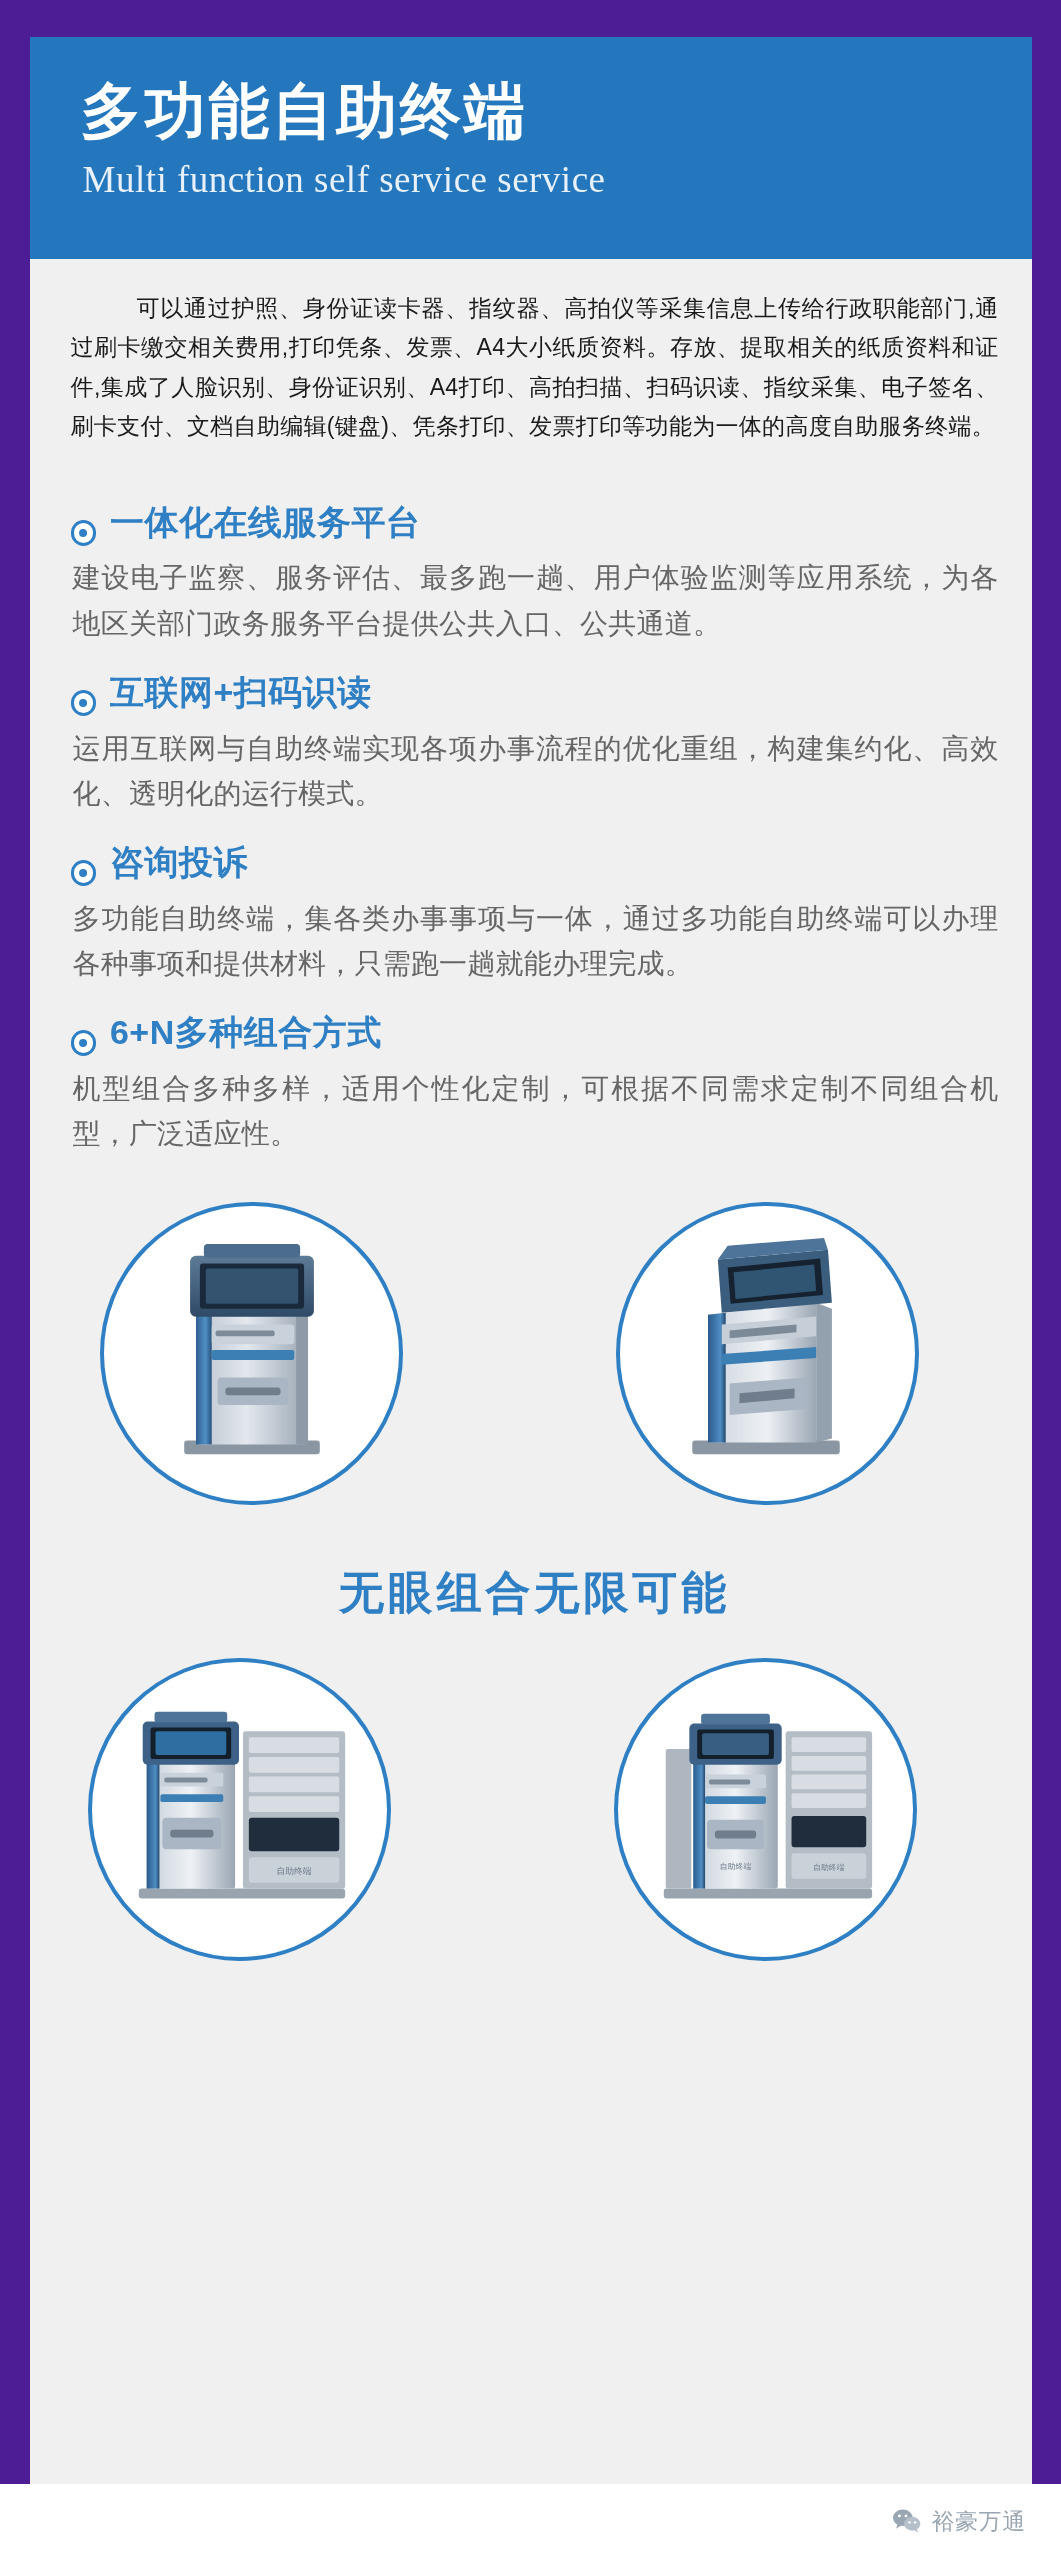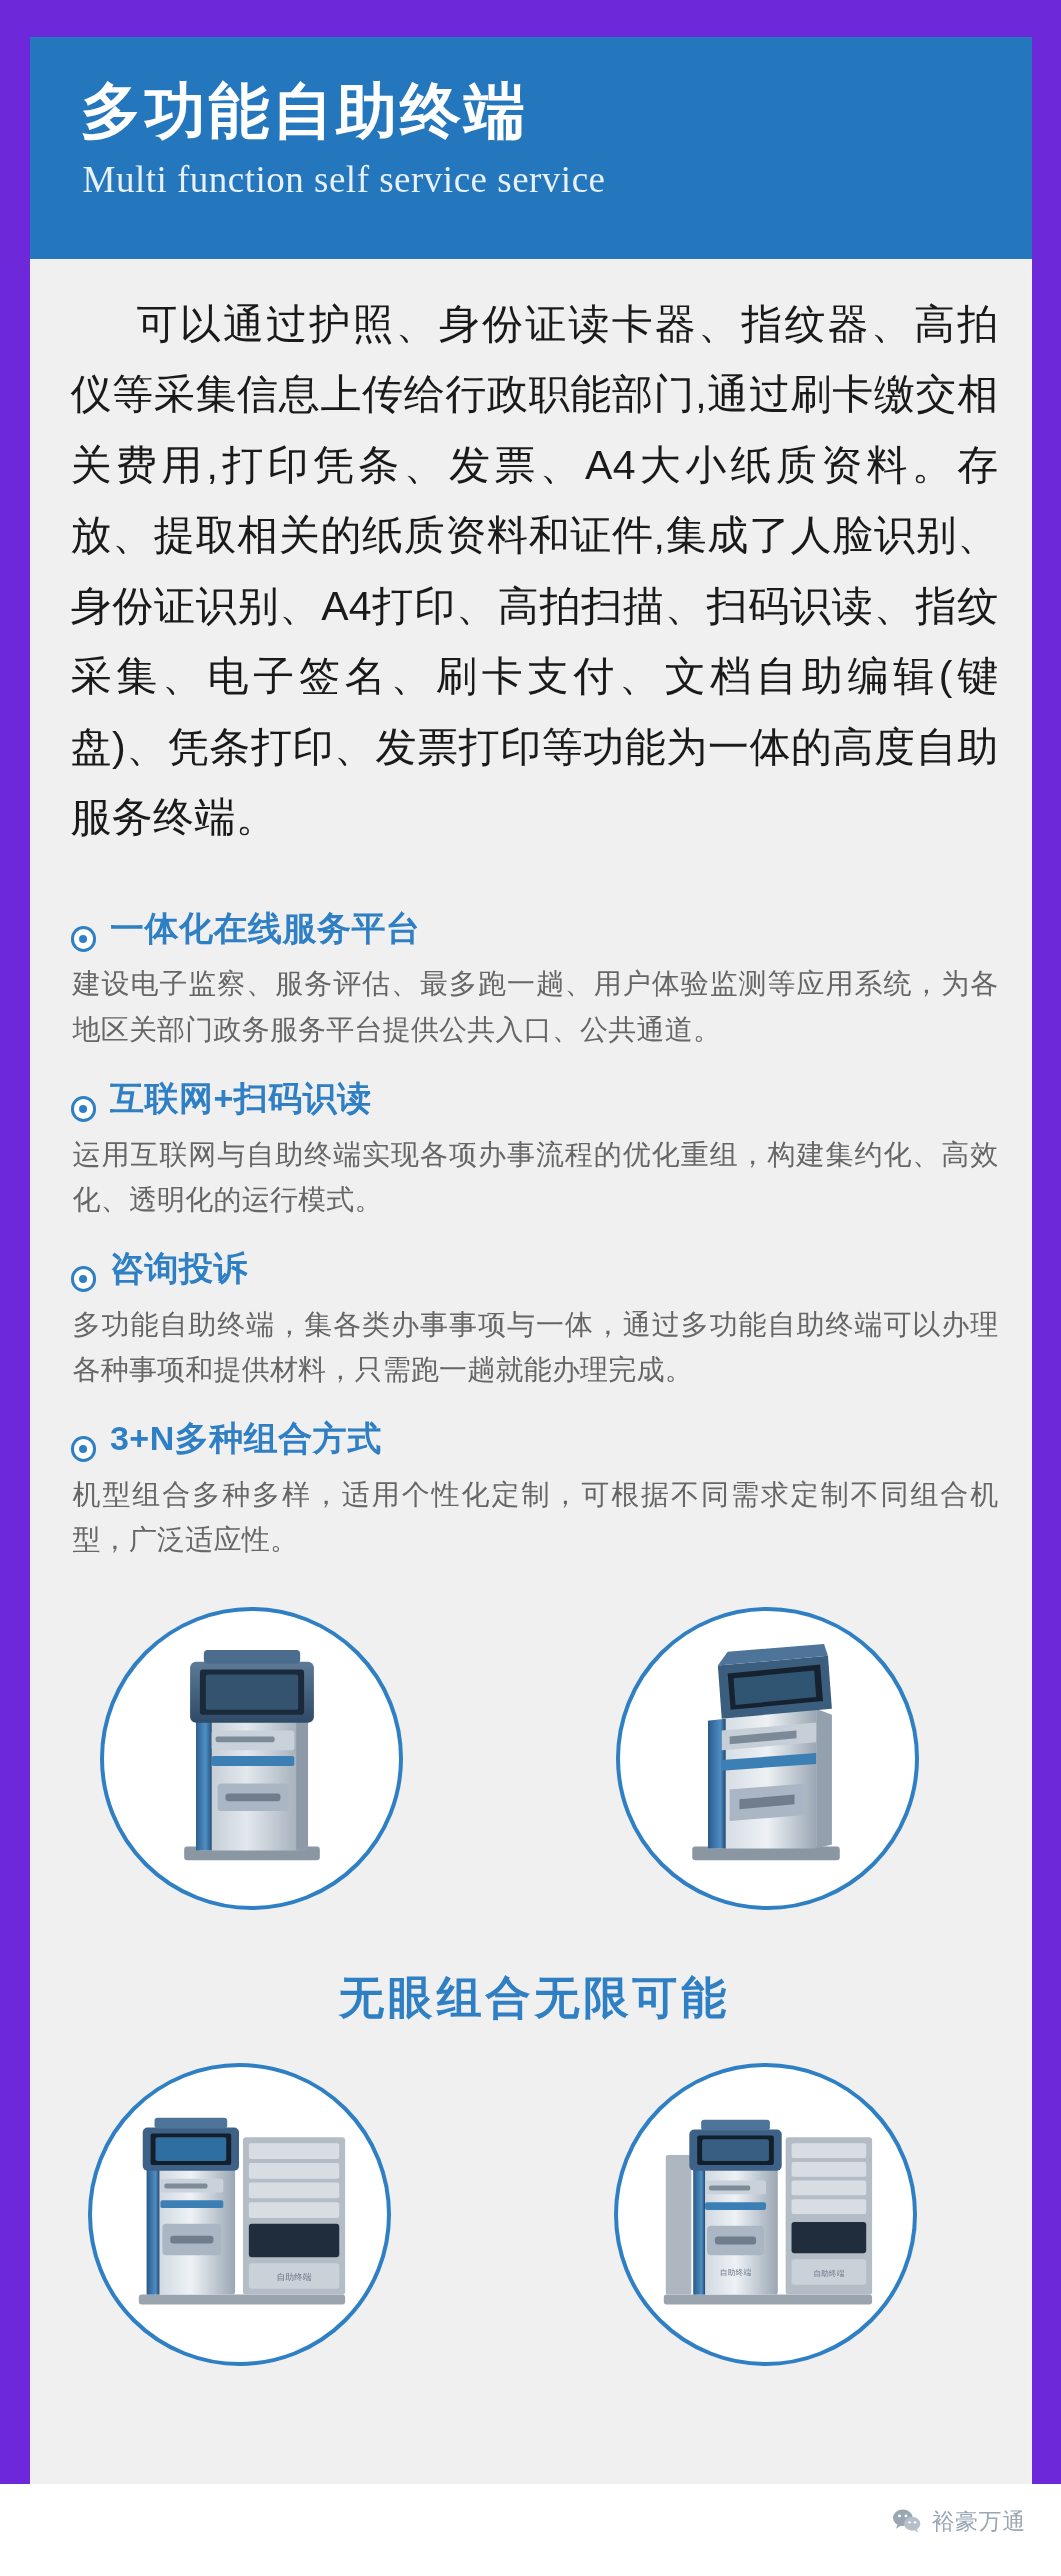--- a/index.html
+++ b/index.html
@@ -11,21 +11,21 @@
     width: 1061px;
     height: 2576px;
     font-family: "Liberation Sans", sans-serif;
     overflow: hidden;
     position: relative;
   }
   .page {
     position: relative;
     width: 1061px;
     height: 2576px;
-    background: #6d28d9;
+    background: #4c1d95;
     box-sizing: border-box;
   }
   
   .header {
     position: absolute;
     left: 29.5px;
     top: 37px;
     width: 1002px;
     height: 222px;
     background: #2477bd;
@@ -54,21 +54,21 @@
     left: 29.5px;
     top: 259px;
     width: 1002px;
     height: 2241px;
     background: #f0f0f0;
     box-sizing: border-box;
     padding: 29.5px 33px 0 41px;
   }
   .intro {
     color: #1a1a1a;
-    font-size: 41px;
+    font-size: 23px;
     line-height: 1.72;
     text-align: justify;
     text-indent: 66px;
     margin: 0;
     letter-spacing: 0.3px;
   }
   
   .features {
     margin-top: 53px;
   }
@@ -218,21 +218,21 @@
         <div class="feature-head">
           <span class="bullet"></span>
           <span class="feature-title">咨询投诉</span>
         </div>
         <p class="feature-desc">多功能自助终端，集各类办事事项与一体，通过多功能自助终端可以办理各种事项和提供材料，只需跑一趟就能办理完成。</p>
       </div>
 
       <div class="feature">
         <div class="feature-head">
           <span class="bullet"></span>
-          <span class="feature-title">3+N多种组合方式</span>
+          <span class="feature-title">6+N多种组合方式</span>
         </div>
         <p class="feature-desc">机型组合多种多样，适用个性化定制，可根据不同需求定制不同组合机型，广泛适应性。</p>
       </div>
 
     </div>
 
     <div class="products-top">
 
       <div class="circle c1">
         <svg class="kiosk" width="226" height="246" viewBox="0 0 230 250">

